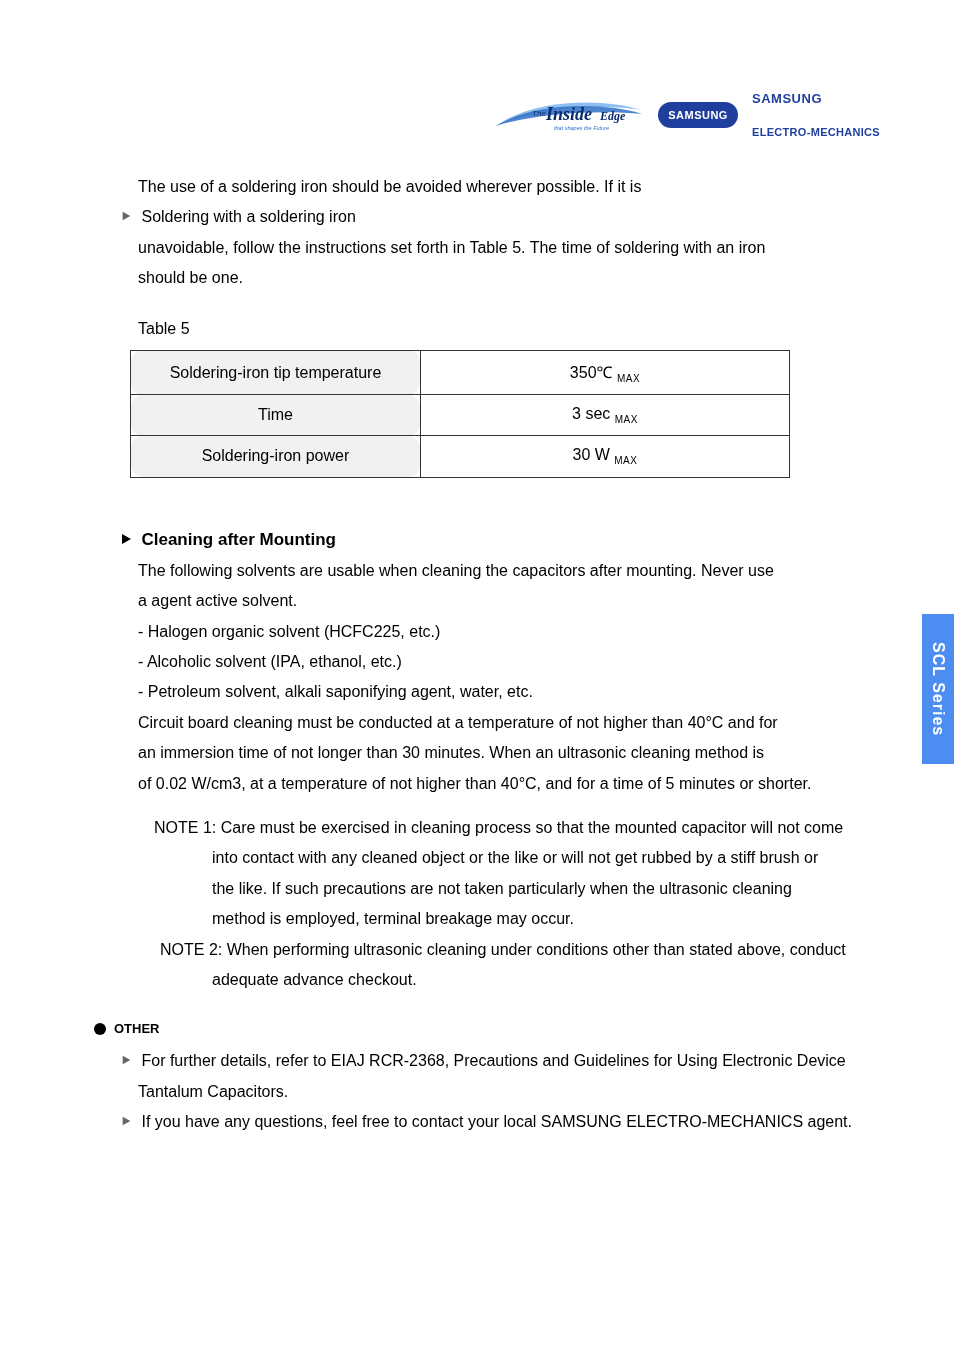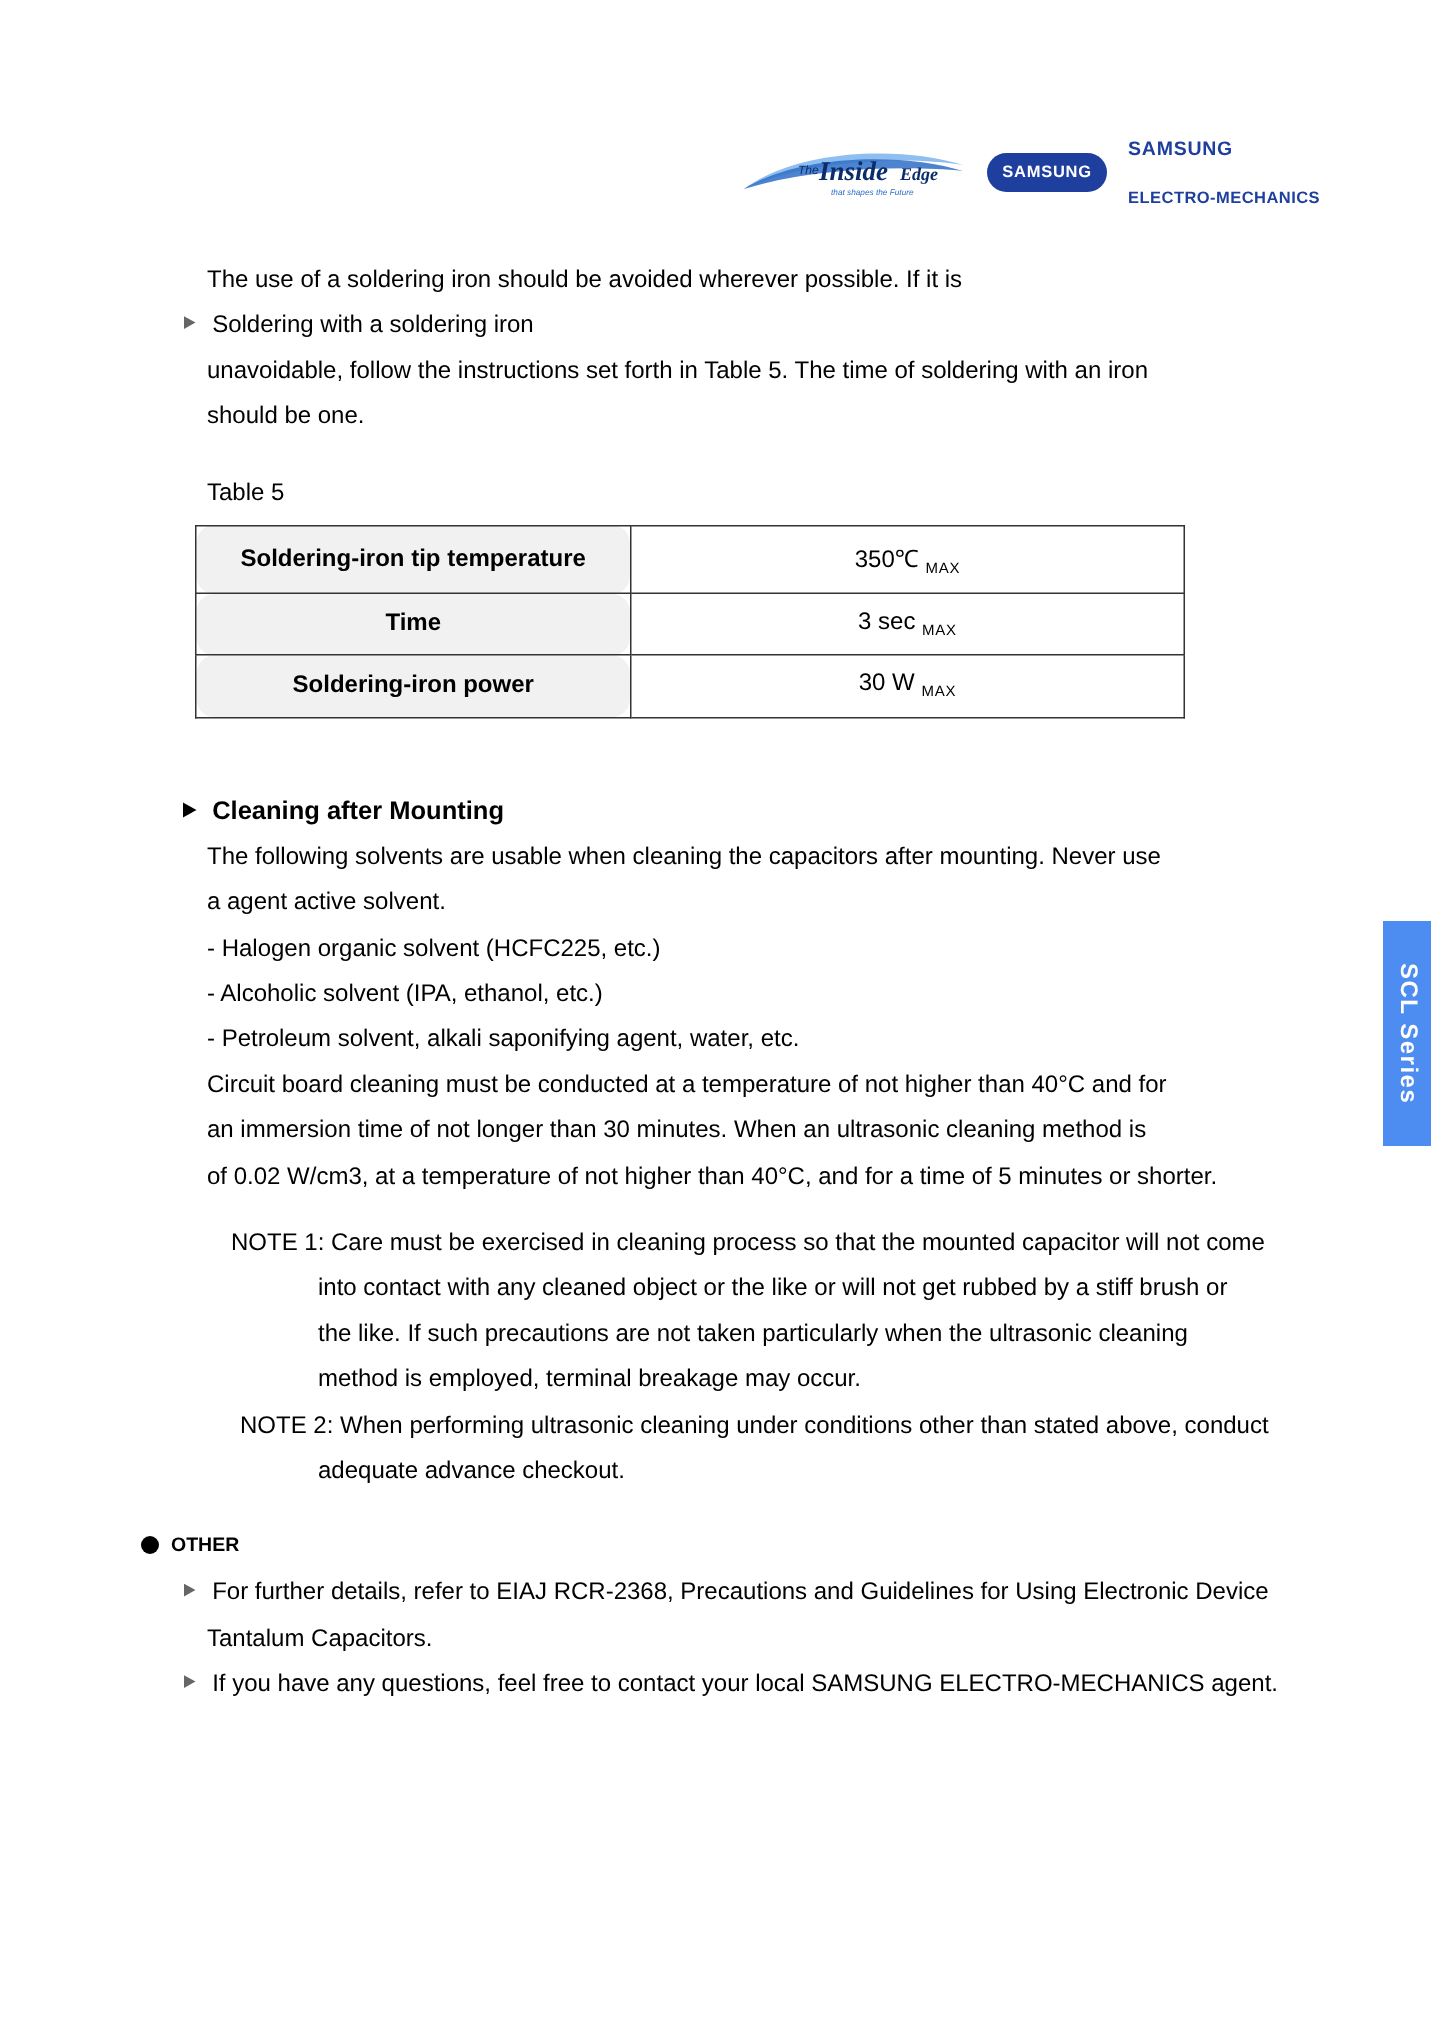--- a/index.html
+++ b/index.html
@@ -98,21 +98,21 @@
     border-collapse: collapse;
   }
   table.spec td, table.spec th {
     border: 1px solid #333;
     padding: 10px 12px;
     text-align: center;
     font-size: 16px;
   }
   table.spec th {
     background: #f1f1f1;
-    font-weight: bold;
+    font-weight: normal;
     width: 44%;
     border-radius: 12px;
   }
   .sub { font-size: 10px; vertical-align: sub; letter-spacing: 0.5px; }
 
   
   .side-tab {
     position: absolute;
     right: 0;
     top: 614px;

